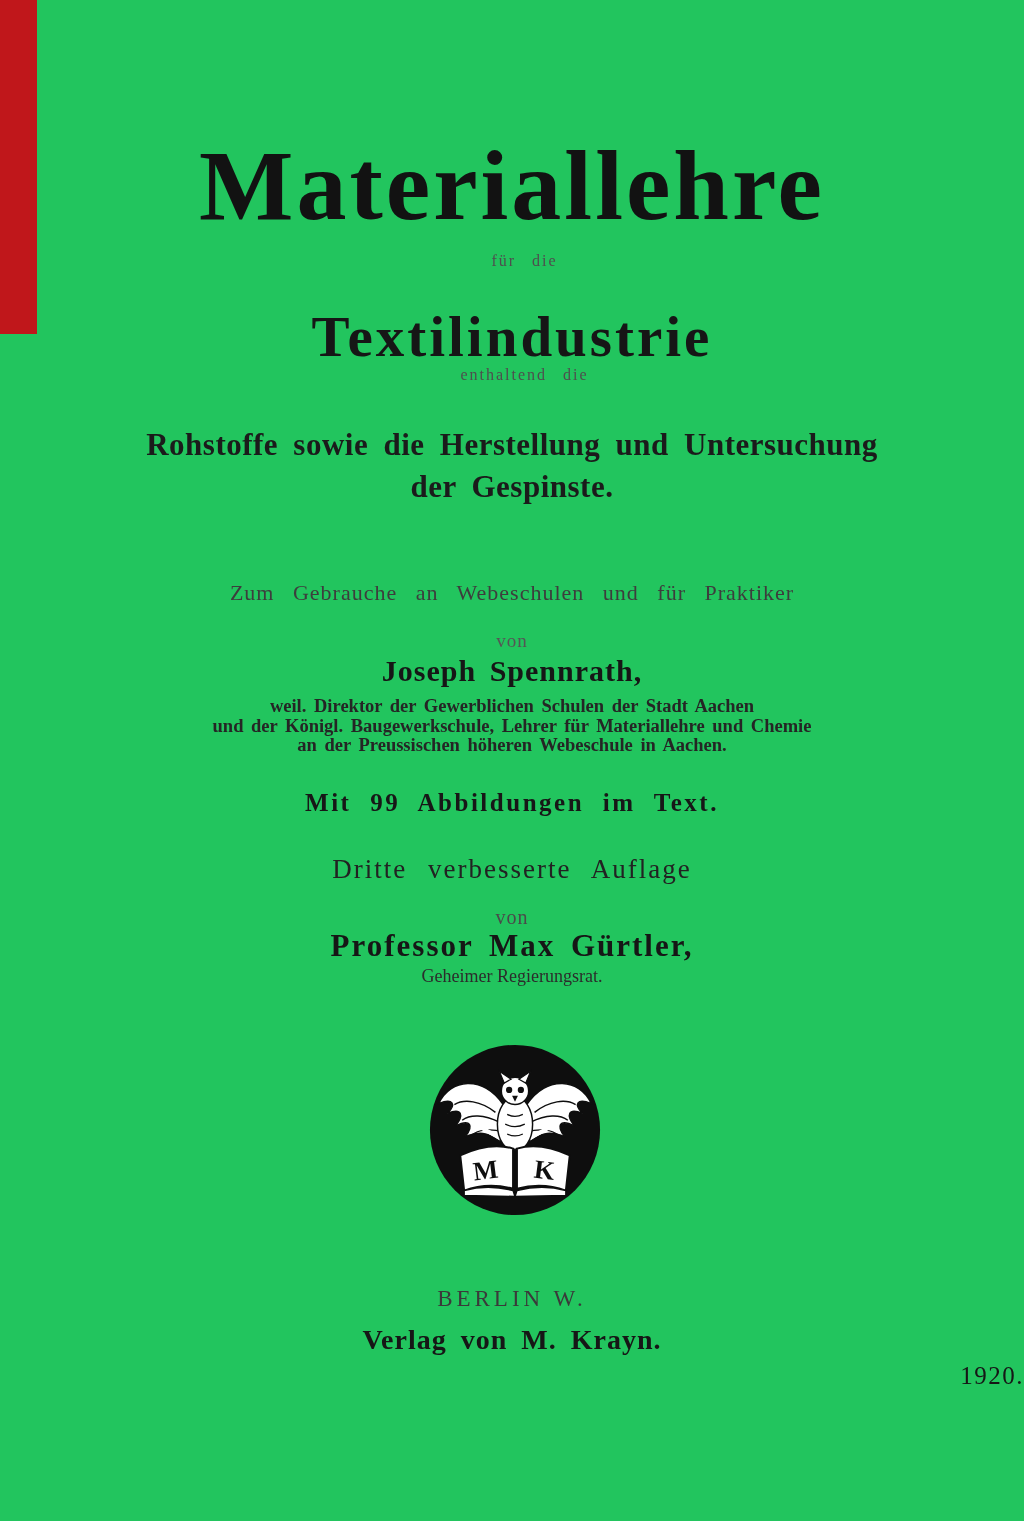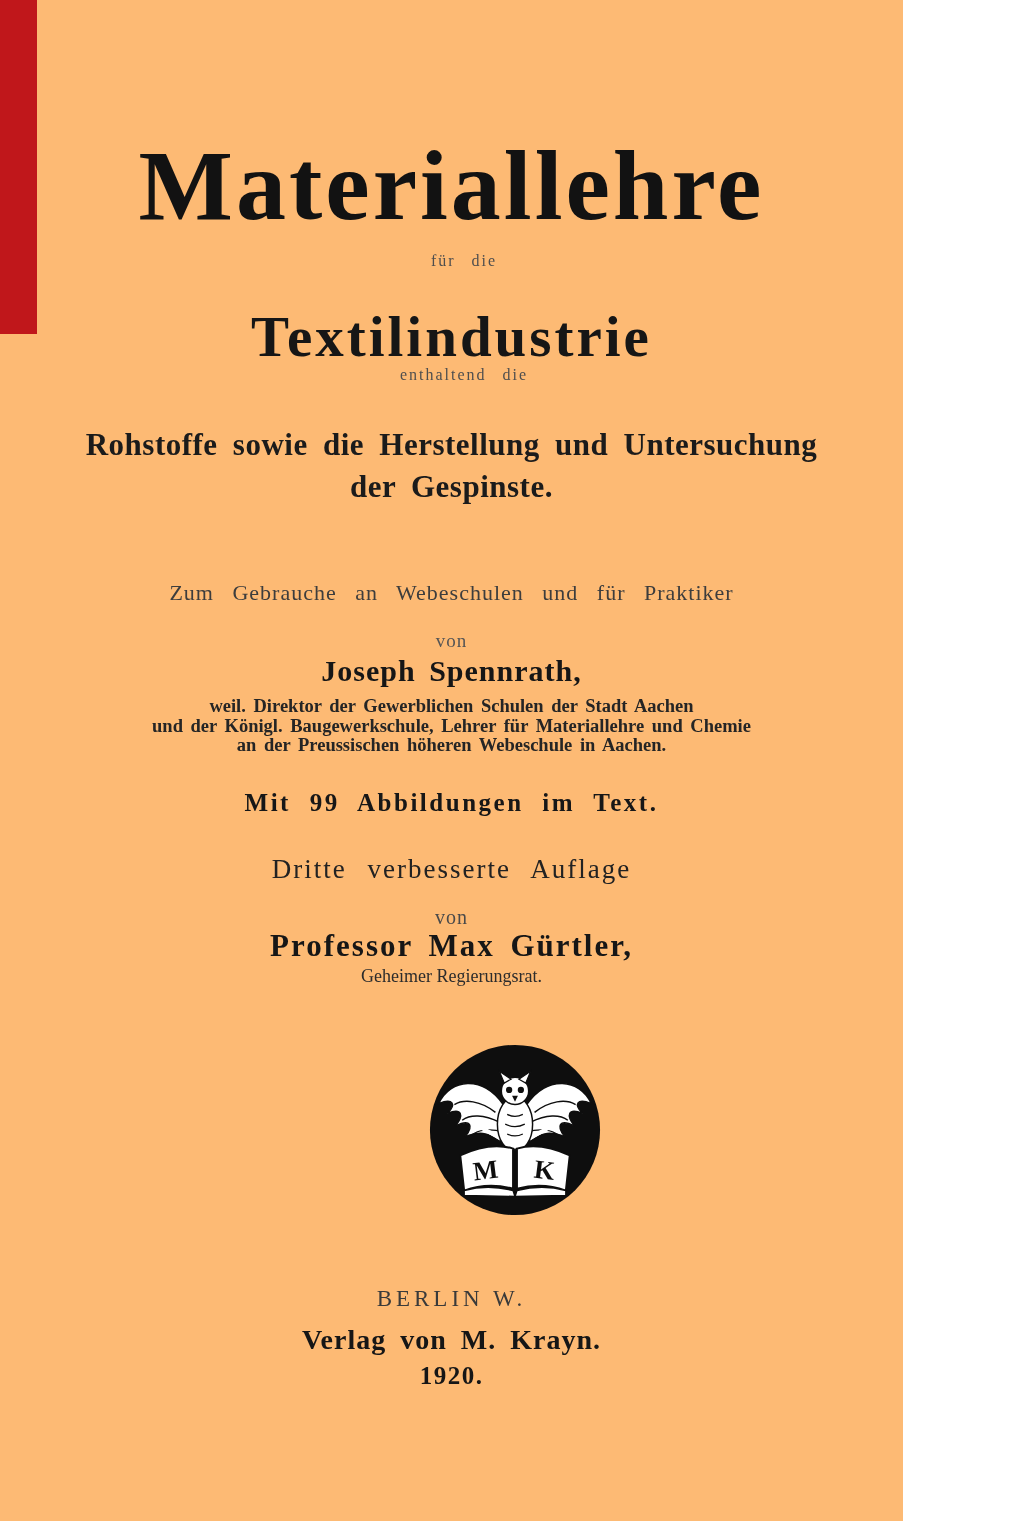--- a/index.html
+++ b/index.html
@@ -1,20 +1,20 @@
 <!DOCTYPE html>
 <html><head>
 <meta charset="utf-8">
 <style>
   html, body { margin: 0; padding: 0; background: #ffffff; }
   .page {
     position: relative;
-    width: 903px;
+    width: 1024px;
     height: 1521px;
-    background: #fdba74;
+    background: #22c55e;
     overflow: hidden;
     font-family: "Liberation Serif", "DejaVu Serif", serif;
     color: #1a1a1a;
   }
   .line { position: absolute; left: 0; right: 0; text-align: center; white-space: nowrap; }
 
   .red-bar {
     position: absolute;
     left: 0; top: 0;
     width: 37px; height: 334px;
@@ -121,23 +121,24 @@
     top: 1324px;
     font-size: 28px;
     font-weight: 700;
     word-spacing: 6px;
     letter-spacing: 1px;
     color: #161616;
   }
   .year {
     top: 1362px;
     font-size: 25px;
-    font-weight: 700;
+    font-weight: 400;
     letter-spacing: 1.5px;
     color: #161616;
+    text-align: right;
   }
 </style>
 </head>
 <body>
 
 <div class="page">
 
   <div class="red-bar"></div>
 
   <div class="line main-title">Materiallehre</div>

